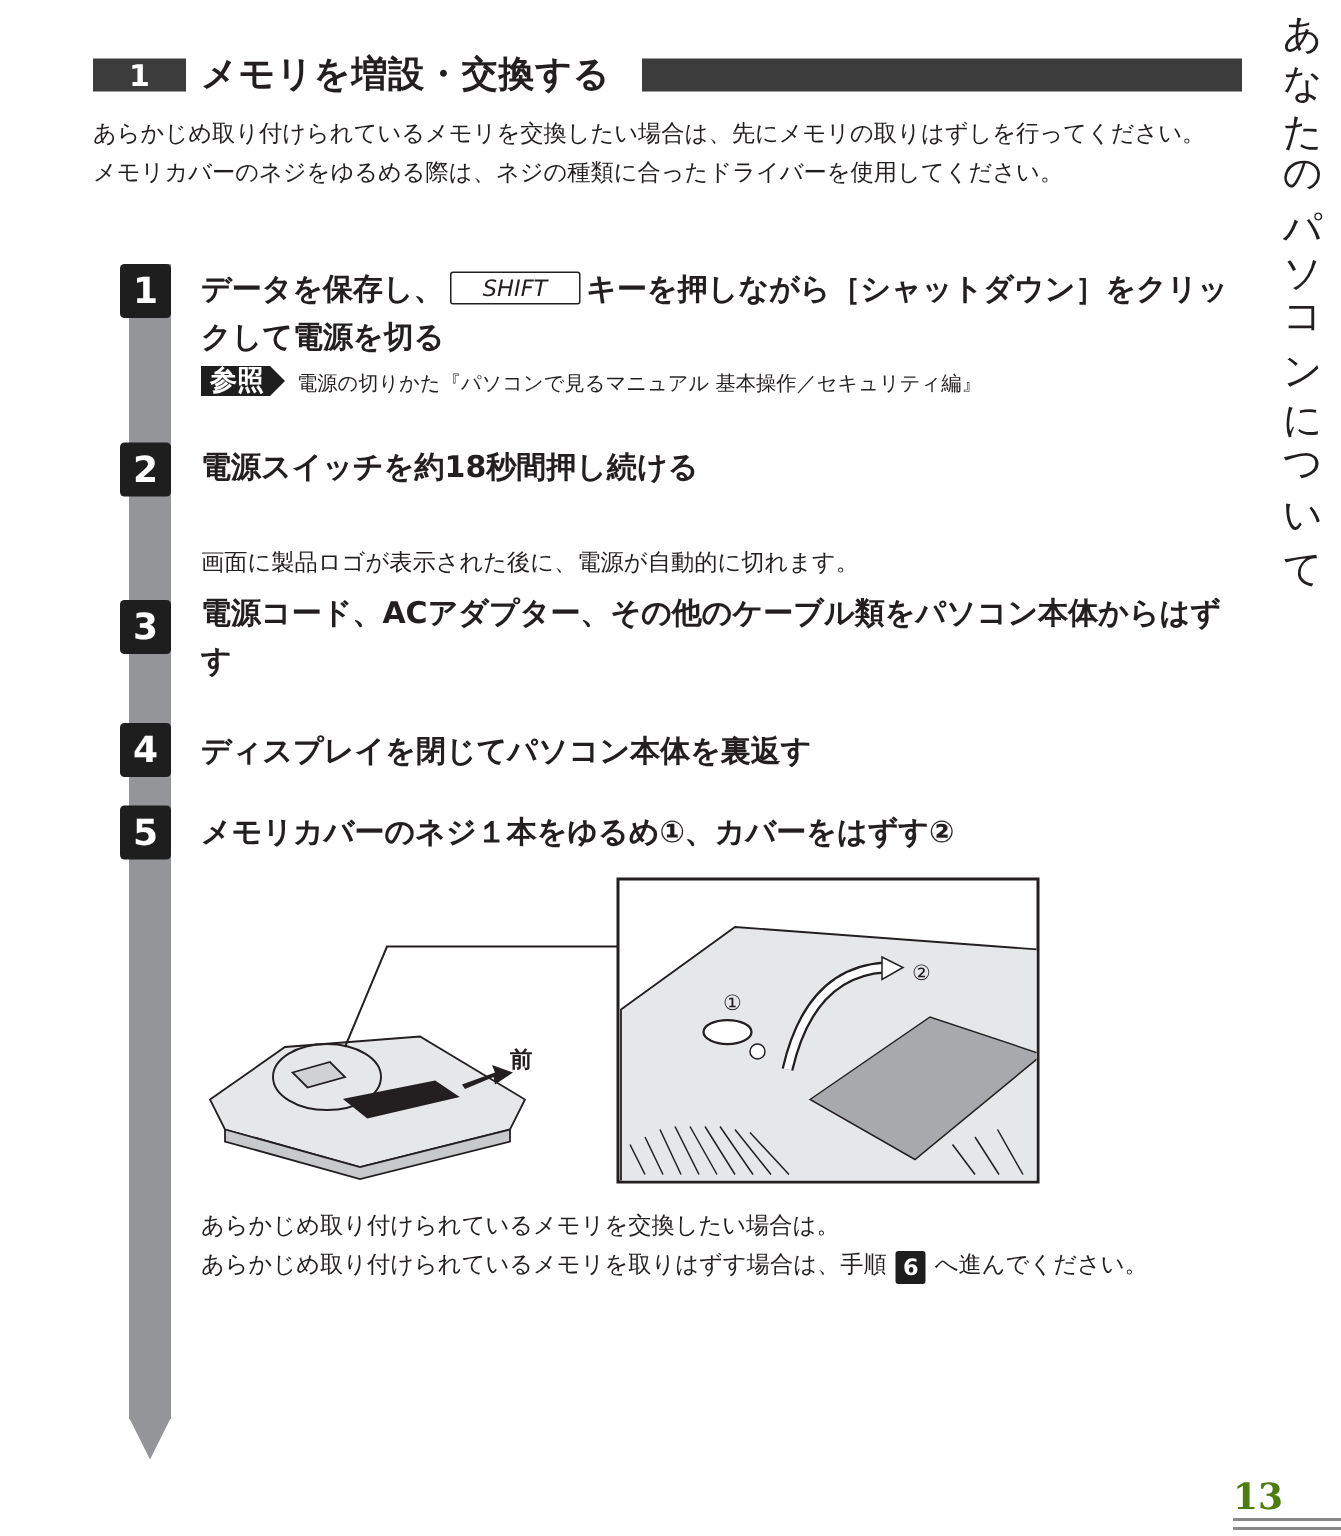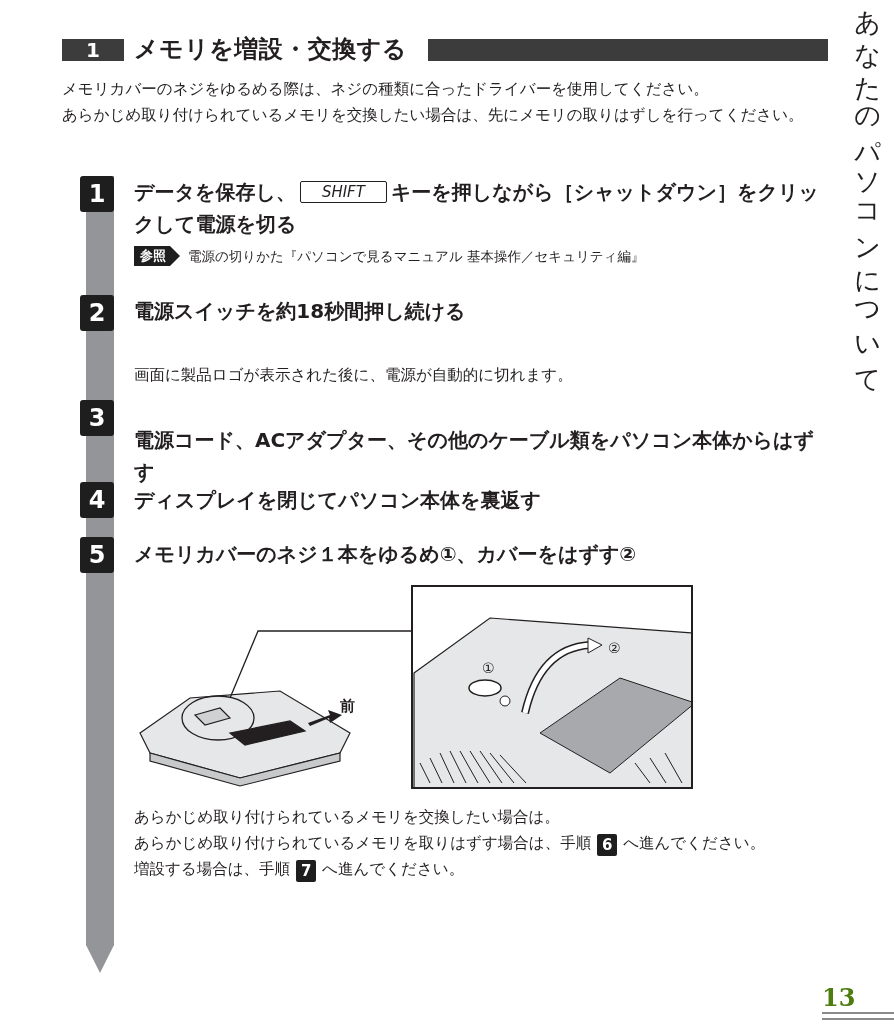--- a/index.html
+++ b/index.html
@@ -43,21 +43,21 @@
     display:inline-block; border:1px solid #231f20; border-radius:2px; padding:0 21px;
     font-style:italic; font-weight:normal; font-size:15px; line-height:20px; margin:0 4px; vertical-align:2px;
   }
   .inline-badge {
     display:inline-block; background:#1e1e1e; color:#fff; font-weight:bold; font-size:15px;
     width:20px; height:22px; line-height:22px; text-align:center; margin:0 6px; vertical-align:-2px; border-radius:2px;
   }
 
   .ref-row { position:absolute; left:134px; top:244px; font-size:13.5px; line-height:24px; color:#231f20; white-space:nowrap; }
   .ref-tag {
-    display:inline-block; background:#1e1e1e; color:#fff; font-weight:bold; font-size:13px;
+    display:inline-block; background:#1e1e1e; color:#fff; font-weight:bold; font-size:18px;
     padding:0 4px 0 6px; height:20px; line-height:20px; position:relative; margin-right:18px; vertical-align:1px;
   }
   .ref-tag::after {
     content:""; position:absolute; right:-10px; top:0; width:0; height:0;
     border-top:10px solid transparent; border-bottom:10px solid transparent; border-left:10px solid #1e1e1e;
   }
 
   .illus { position:absolute; left:130px; top:583px; width:570px; height:210px; }
 
   .page-num { position:absolute; left:822px; top:984px; font-family:"DejaVu Serif","Liberation Serif",serif;
@@ -70,43 +70,43 @@
 
 <div class="side-title">あなたのパソコンについて</div>
 
 <div class="section-header">
   <div class="sec-num">1</div>
   <div class="sec-title">メモリを増設・交換する</div>
   <div class="sec-bar"></div>
 </div>
 
 <div class="intro">
+  <p>あらかじめ取り付けられているメモリを交換したい場合は、先にメモリの取りはずしを行ってください。</p>
   <p>メモリカバーのネジをゆるめる際は、ネジの種類に合ったドライバーを使用してください。</p>
-  <p>あらかじめ取り付けられているメモリを交換したい場合は、先にメモリの取りはずしを行ってください。</p>
 </div>
 
 <div class="rail"></div>
 <div class="rail-arrow"></div>
 
 <div class="step-badge" style="top:176px;">1</div>
 <div class="step-title" style="top:176px;">
   <span>データを保存し、</span><span class="kbd">SHIFT</span><span>キーを押しながら［シャットダウン］をクリックして電源を切る</span>
 </div>
 <div class="ref-row">
   <span class="ref-tag">参照</span><span>電源の切りかた『パソコンで見るマニュアル 基本操作／セキュリティ編』</span>
 </div>
 
 <div class="step-badge" style="top:295px;">2</div>
 <div class="step-title" style="top:295px;">電源スイッチを約18秒間押し続ける</div>
 <div class="step-body" style="top:330px;margin-top:32px;">
   <p>画面に製品ロゴが表示された後に、電源が自動的に切れます。</p>
 </div>
 
 <div class="step-badge" style="top:400px;">3</div>
-<div class="step-title" style="top:424px; width:690px;">電源コード、ACアダプター、その他のケーブル類をパソコン本体からはずす</div>
+<div class="step-title" style="top:392px; width:690px;">電源コード、ACアダプター、その他のケーブル類をパソコン本体からはずす</div>
 
 <div class="step-badge" style="top:482px;">4</div>
 <div class="step-title" style="top:484px;">ディスプレイを閉じてパソコン本体を裏返す</div>
 
 <div class="step-badge" style="top:537px;">5</div>
 <div class="step-title" style="top:538px;">メモリカバーのネジ１本をゆるめ①、カバーをはずす②</div>
 
 <div class="illus">
   <svg width="570" height="210" viewBox="0 0 570 210">
 
@@ -154,20 +154,17 @@
         </clipPath>
       </defs>
   </svg>
 </div>
 
 <div class="step-body" style="top:804px;">
   <p>あらかじめ取り付けられているメモリを交換したい場合は。</p>
   <p>
     <span>あらかじめ取り付けられているメモリを取りはずす場合は、手順</span><span class="inline-badge">6</span><span>へ進んでください。</span>
   </p>
-  <p>
-    <span>増設する場合は、手順</span><span class="inline-badge">7</span><span>へ進んでください。</span>
-  </p>
 </div>
 
 <div class="page-num">13</div>
 <div class="page-rule1"></div>
 <div class="page-rule2"></div>
 
 </body></html>

